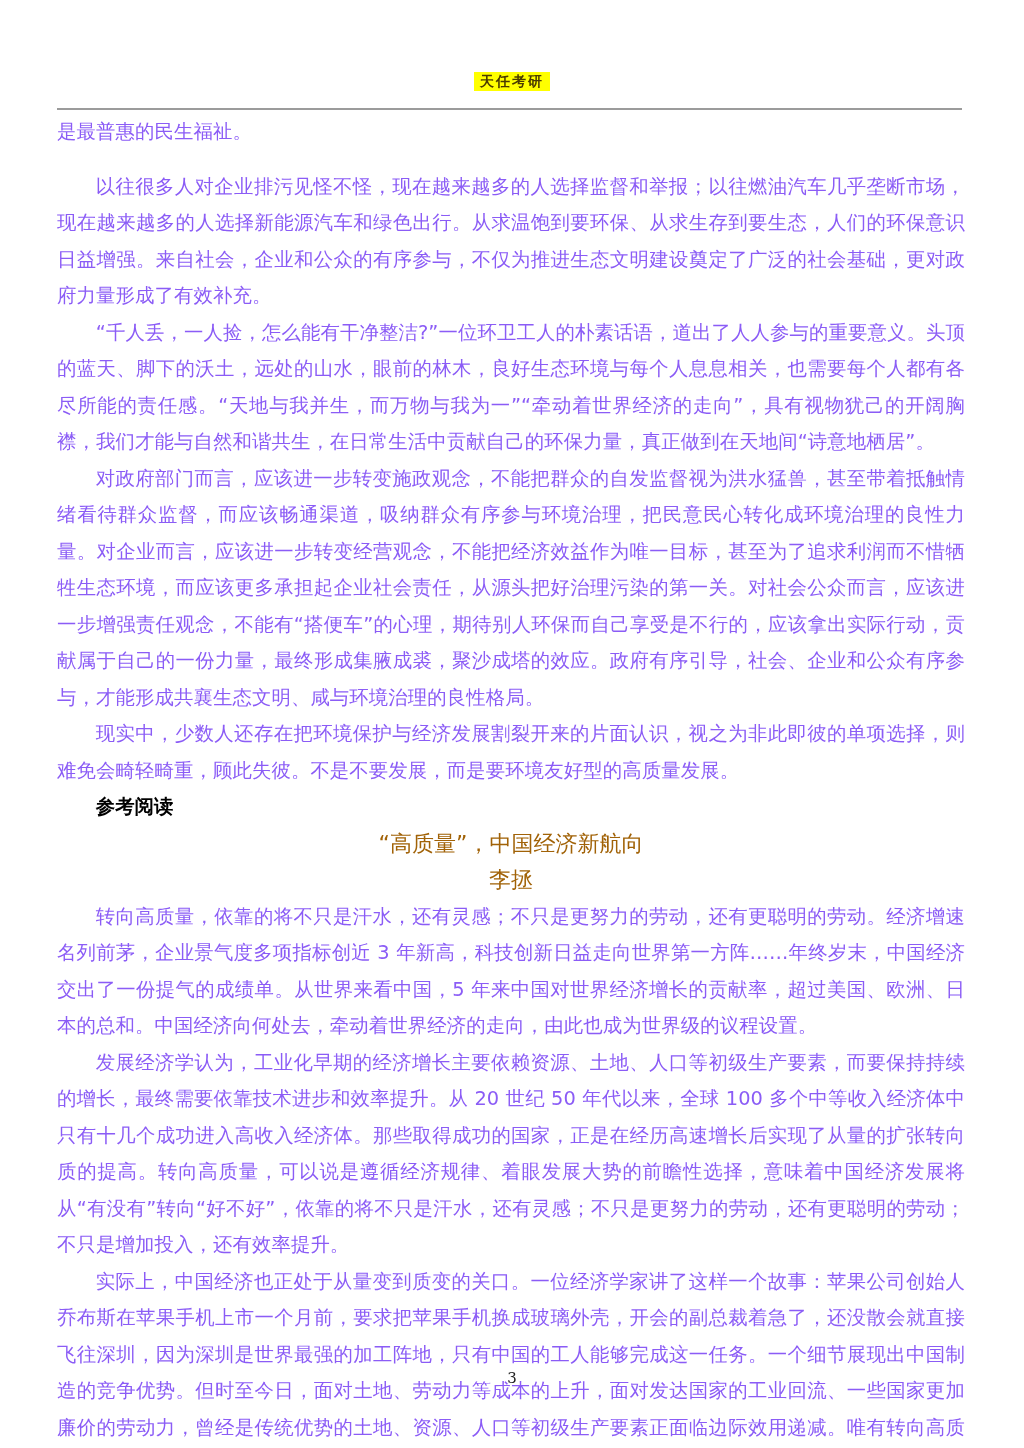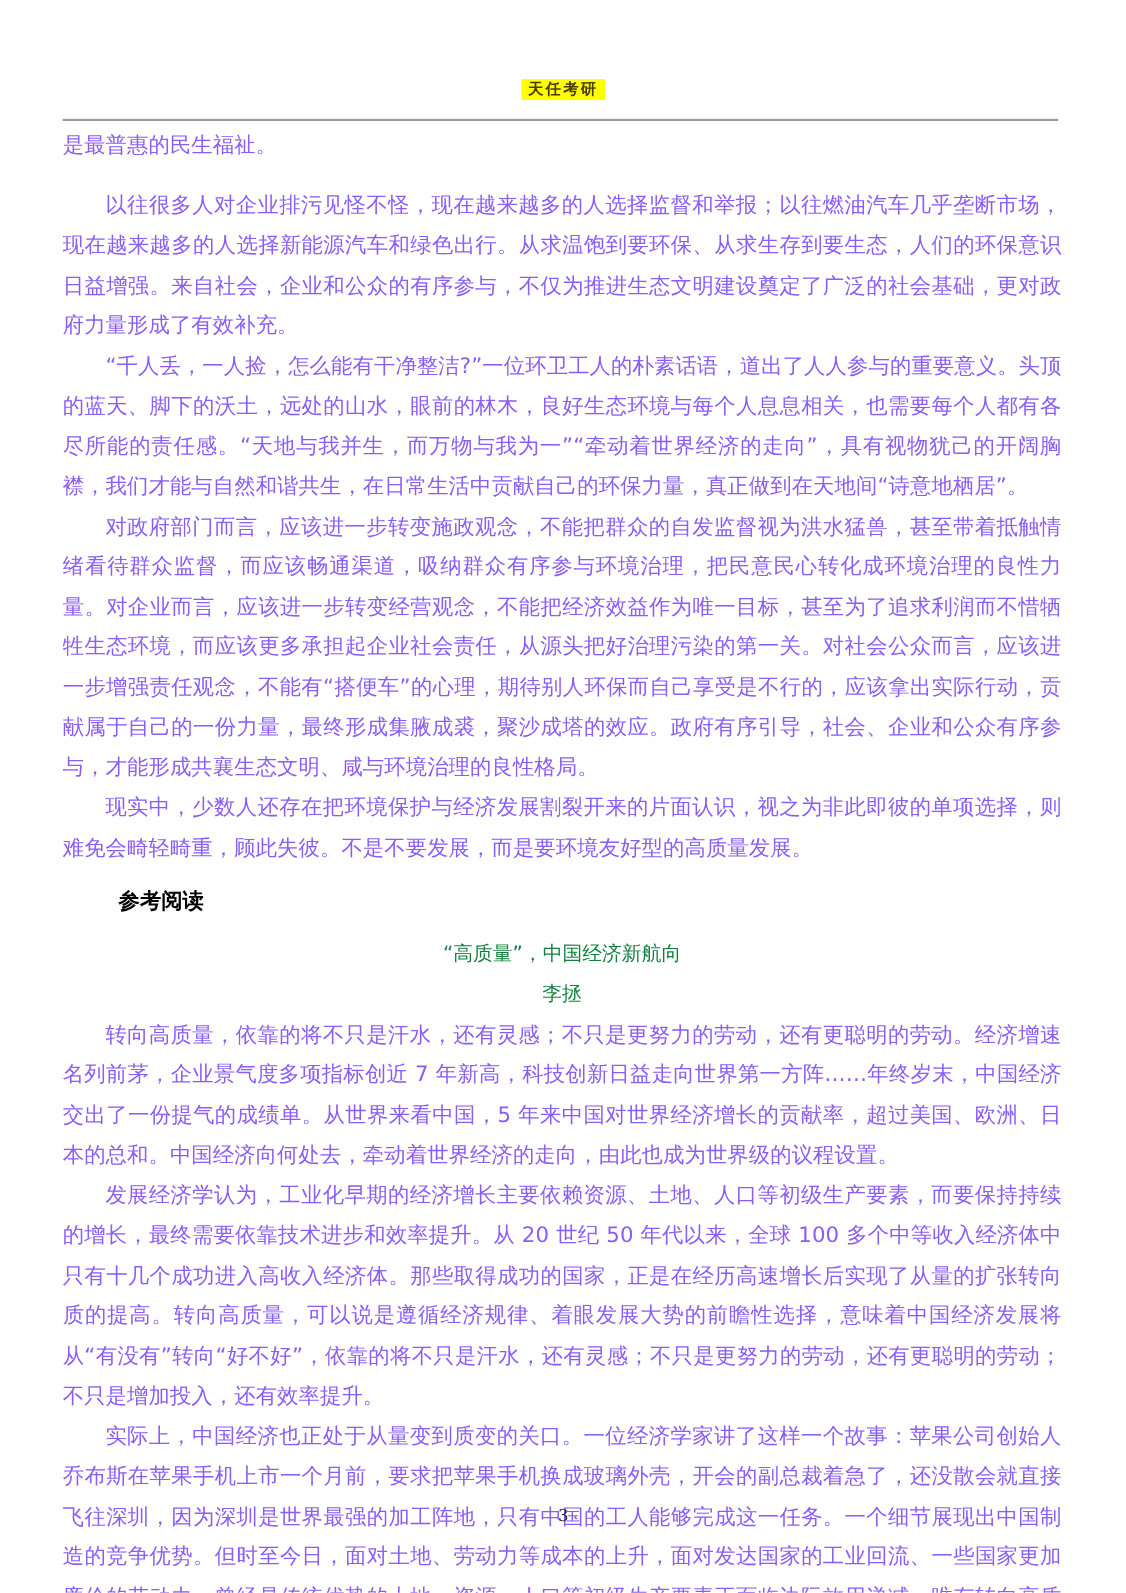--- a/index.html
+++ b/index.html
@@ -77,33 +77,33 @@
     font-family: "DejaVu Sans", "Liberation Sans", sans-serif;
     color: #8b5cf6;
   }
   p.indent {
     text-indent: 2em;
   }
   p.first-line {
     margin-bottom: 18px;
   }
   .heading-bold {
-    margin: 12px;
+    margin: 0;
     font-size: 19.4px;
     line-height: 36.5px;
     font-weight: 700;
     text-indent: 2em;
     color: #000000;
   }
   .center-line {
     margin: 0;
-    font-size: 18px;
+    font-size: 22px;
     line-height: 36.5px;
     text-align: center;
-    color: #15803d;
+    color: #a16207;
   }
 
   
   .footer {
     position: absolute;
     top: 1368px;
     left: 0;
     width: 1024px;
     text-align: center;
     font-size: 15px;
@@ -135,21 +135,21 @@
     <p class="para indent">对政府部门而言，应该进一步转变施政观念，不能把群众的自发监督视为洪水猛兽，甚至带着抵触情绪看待群众监督，而应该畅通渠道，吸纳群众有序参与环境治理，把民意民心转化成环境治理的良性力量。对企业而言，应该进一步转变经营观念，不能把经济效益作为唯一目标，甚至为了追求利润而不惜牺牲生态环境，而应该更多承担起企业社会责任，从源头把好治理污染的第一关。对社会公众而言，应该进一步增强责任观念，不能有“搭便车”的心理，期待别人环保而自己享受是不行的，应该拿出实际行动，贡献属于自己的一份力量，最终形成集腋成裘，聚沙成塔的效应。政府有序引导，社会、企业和公众有序参与，才能形成共襄生态文明、咸与环境治理的良性格局。</p>
 
     <p class="para indent">现实中，少数人还存在把环境保护与经济发展割裂开来的片面认识，视之为非此即彼的单项选择，则难免会畸轻畸重，顾此失彼。不是不要发展，而是要环境友好型的高质量发展。</p>
 
     <p class="heading-bold">参考阅读</p>
 
     <p class="center-line">“高质量”，中国经济新航向</p>
 
     <p class="center-line">李拯</p>
 
-    <p class="para indent">转向高质量，依靠的将不只是汗水，还有灵感；不只是更努力的劳动，还有更聪明的劳动。经济增速名列前茅，企业景气度多项指标创近 7 年新高，科技创新日益走向世界第一方阵……年终岁末，中国经济交出了一份提气的成绩单。从世界来看中国，5 年来中国对世界经济增长的贡献率，超过美国、欧洲、日本的总和。中国经济向何处去，牵动着世界经济的走向，由此也成为世界级的议程设置。</p>
+    <p class="para indent">转向高质量，依靠的将不只是汗水，还有灵感；不只是更努力的劳动，还有更聪明的劳动。经济增速名列前茅，企业景气度多项指标创近 3 年新高，科技创新日益走向世界第一方阵……年终岁末，中国经济交出了一份提气的成绩单。从世界来看中国，5 年来中国对世界经济增长的贡献率，超过美国、欧洲、日本的总和。中国经济向何处去，牵动着世界经济的走向，由此也成为世界级的议程设置。</p>
 
     <p class="para indent">发展经济学认为，工业化早期的经济增长主要依赖资源、土地、人口等初级生产要素，而要保持持续的增长，最终需要依靠技术进步和效率提升。从 20 世纪 50 年代以来，全球 100 多个中等收入经济体中只有十几个成功进入高收入经济体。那些取得成功的国家，正是在经历高速增长后实现了从量的扩张转向质的提高。转向高质量，可以说是遵循经济规律、着眼发展大势的前瞻性选择，意味着中国经济发展将从“有没有”转向“好不好”，依靠的将不只是汗水，还有灵感；不只是更努力的劳动，还有更聪明的劳动；不只是增加投入，还有效率提升。</p>
 
     <p class="para indent">实际上，中国经济也正处于从量变到质变的关口。一位经济学家讲了这样一个故事：苹果公司创始人乔布斯在苹果手机上市一个月前，要求把苹果手机换成玻璃外壳，开会的副总裁着急了，还没散会就直接飞往深圳，因为深圳是世界最强的加工阵地，只有中国的工人能够完成这一任务。一个细节展现出中国制造的竞争优势。但时至今日，面对土地、劳动力等成本的上升，面对发达国家的工业回流、一些国家更加廉价的劳动力，曾经是传统优势的土地、资源、人口等初级生产要素正面临边际效用递减。唯有转向高质量发展，不断提升全要素生产率，中国经济才能保持可持续的竞争优势。</p>
 
   </div>
 
   <div class="footer">
     <span>3</span>
   </div>

